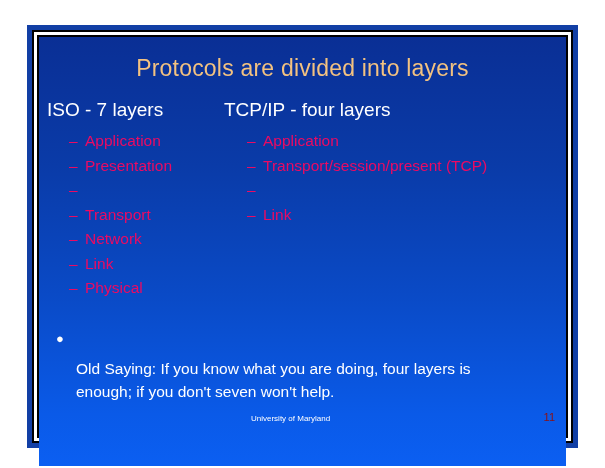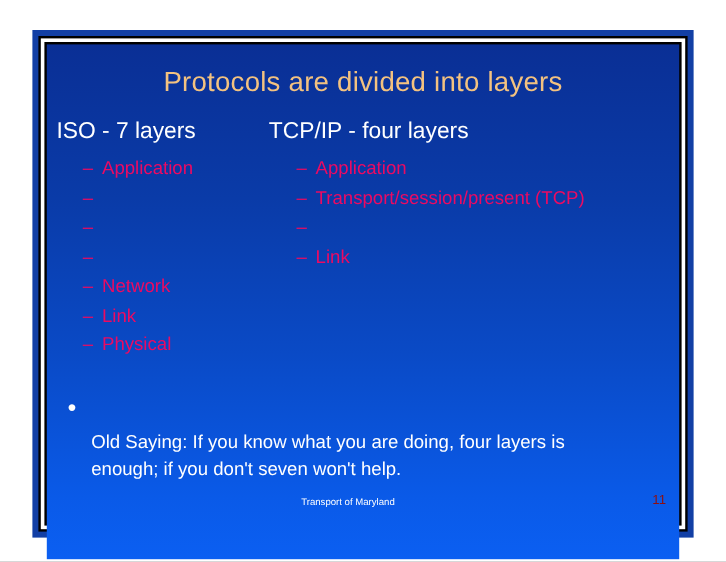--- a/index.html
+++ b/index.html
@@ -164,26 +164,28 @@
   <div class="col-heading left">ISO - 7 layers</div>
   <div class="col-heading right">TCP/IP - four layers</div>
 
   <ul class="sublist left">
     <li>
         <span class="dash">–</span>
         <span>Application</span>
       </li>
     <li>
         <span class="dash">–</span>
-      </li>
-    <li>
-        <span class="dash">–</span>
-      </li>
-    <li>
-        <span class="dash">–</span>
+        <span>Presentation</span>
+      </li>
+    <li>
+        <span class="dash">–</span>
+      </li>
+    <li>
+        <span class="dash">–</span>
+        <span>Transport</span>
       </li>
     <li>
         <span class="dash">–</span>
         <span>Network</span>
       </li>
     <li>
         <span class="dash">–</span>
         <span>Link</span>
       </li>
     <li>
@@ -208,16 +210,16 @@
         <span class="dash">–</span>
         <span>Link</span>
       </li>
   </ul>
 
   <div class="main-bullet">
     <span class="dot">●</span>
     <span class="txt">Old Saying: If you know what you are doing, four layers is enough; if you don't seven won't help.</span>
   </div>
 
-  <div class="footer-text">Transport of Maryland</div>
+  <div class="footer-text">University of Maryland</div>
   <div class="page-number">11</div>
 
 </div>
 
 </body></html>

